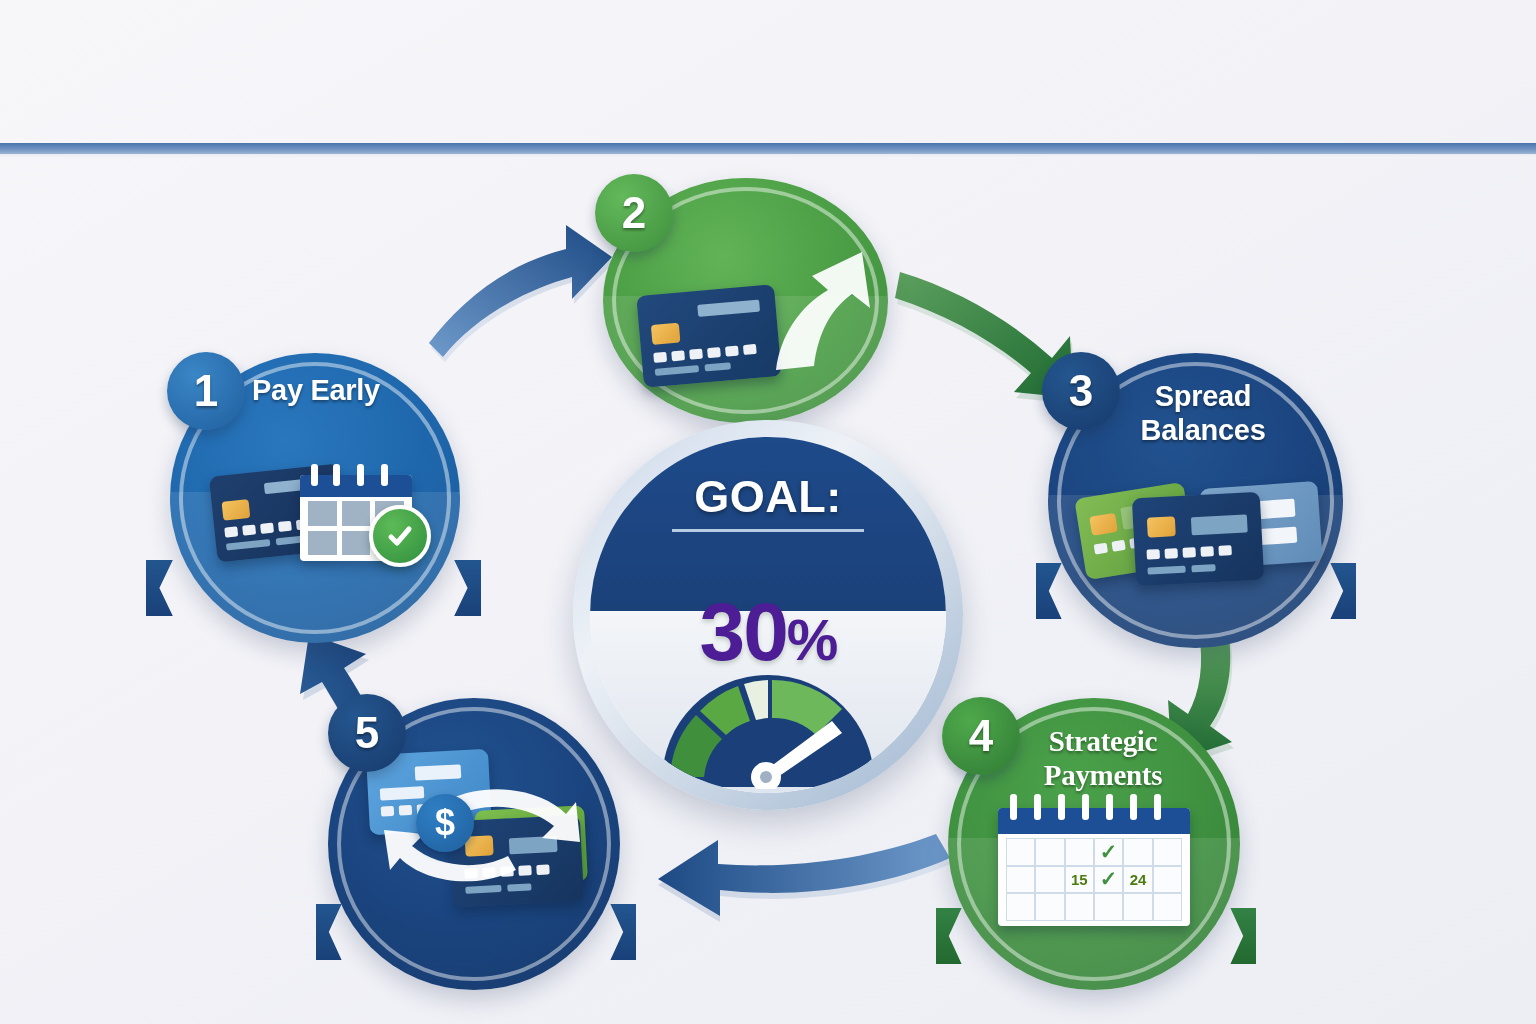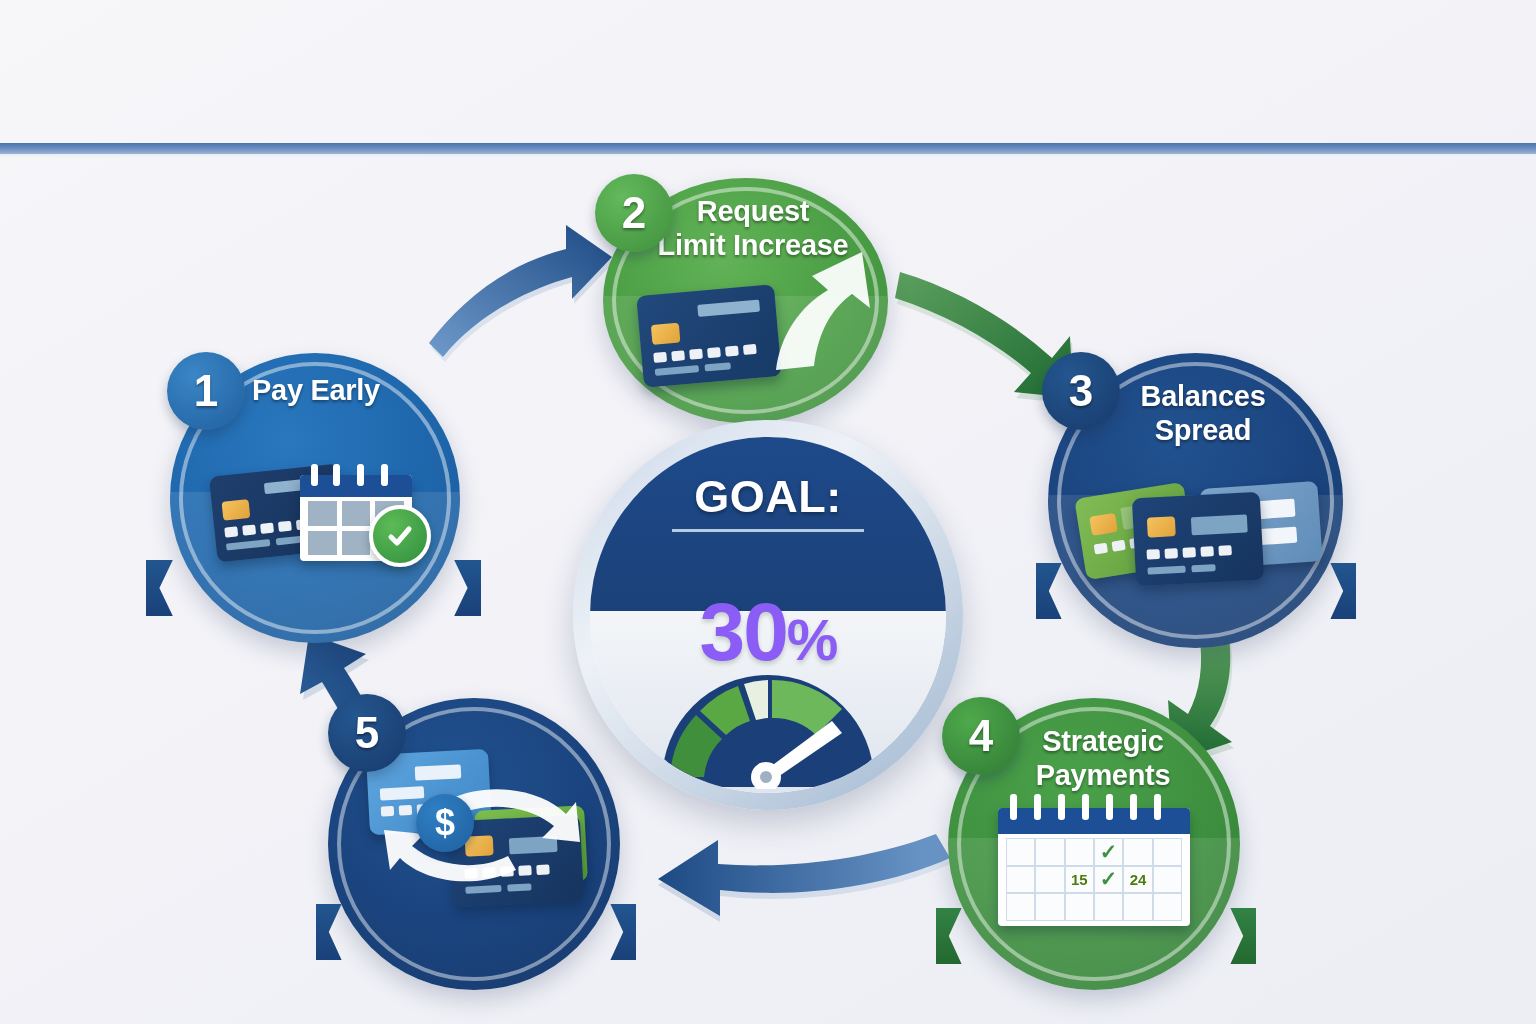--- a/index.html
+++ b/index.html
@@ -184,21 +184,21 @@
     position:absolute; left:82px; right:82px; top:92px; height:3px;
     background: rgba(200,218,240,0.9);
   }
   .hub-sub {
     position:absolute; left:0; right:0; top:100px; text-align:center;
     color:#fff; font-weight:bold; font-size:35px;
     text-shadow:0 2px 4px rgba(0,0,0,0.40);
   }
   .hub-pct {
     position:absolute; left:0; right:0; top:148px; text-align:center;
-    color:#8b5cf6; font-weight:bold; font-size:82px; letter-spacing:-2px;
+    color:#4c1d95; font-weight:bold; font-size:82px; letter-spacing:-2px;
     text-shadow:0 3px 4px rgba(60,90,60,0.25);
   }
   .hub-pct .sym { font-size:58px; }
 </style>
 </head>
 <body>
 
 <div id="canvas">
 
   <div class="header-underline"></div>
@@ -329,24 +329,20 @@
           <i></i>
         </div>
       <div class="stripe" style="left:12px; top:74px; width:44px; height:7px; background:#7ea4c4;"></div>
       <div class="stripe" style="left:62px; top:74px; width:26px; height:7px; background:#7ea4c4;"></div>
     </div>
 
     <svg style="position:absolute; left:178px; top:62px; width:130px; height:150px;" viewBox="0 0 130 150">
       <path d="M10,138 C14,104 34,74 62,58 L46,44 L96,20 L104,76 L86,62 C66,76 52,100 48,134 Z" fill="#ffffff" opacity="0.93"></path>
     </svg>
 
-    <div class="node-title" style="top:24px; left:40px; width:250px;">
-      <div>Request</div>
-      <div>Limit Increase</div>
-    </div>
 
     <div class="badge" style="left:7px; top:4px; background: radial-gradient(circle at 35% 30%, #63b95b, #3f8f3c);">2</div>
   </div>
 
   <div class="node" style="left:1030px; top:345px; width:330px; height:310px;">
     <div class="node-circle" style="width:295px; height:295px; left:18px; top:8px;
                 background: radial-gradient(circle at 42% 30%, #21528f 0%, #1b4580 48%, #173a6c 100%);">
       <div class="ring"></div>
       <div class="band"></div>
     </div>
@@ -375,22 +371,22 @@
           <i></i>
           <i></i>
           <i></i>
           <i></i>
         </div>
       <div class="stripe" style="left:12px; top:70px; width:38px; height:7px; background:#7ea4c4;"></div>
       <div class="stripe" style="left:56px; top:70px; width:24px; height:7px; background:#7ea4c4;"></div>
     </div>
 
     <div class="node-title" style="top:34px; left:48px; width:250px;">
+      <div>Spread</div>
       <div>Balances</div>
-      <div>Spread</div>
     </div>
 
     <div class="badge" style="left:12px; top:7px; background: radial-gradient(circle at 35% 30%, #24568f, #173a6c);">3</div>
 
     <div class="ribbon" style="left:6px; top:218px; width:320px; background: linear-gradient(180deg,#22558f 0%,#1a4179 100%);">
       <div class="ribbon-inner"></div>
     </div>
   </div>
 
   <div class="node" style="left:930px; top:690px; width:330px; height:300px;">
@@ -426,21 +422,21 @@
     <div style="position:absolute; left:76px; top:104px; width:180px; height:18px;">
       <span class="cal-ring" style="left:4px; height:26px; top:0;"></span>
       <span class="cal-ring" style="left:28px; height:26px; top:0;"></span>
       <span class="cal-ring" style="left:52px; height:26px; top:0;"></span>
       <span class="cal-ring" style="left:76px; height:26px; top:0;"></span>
       <span class="cal-ring" style="left:100px; height:26px; top:0;"></span>
       <span class="cal-ring" style="left:124px; height:26px; top:0;"></span>
       <span class="cal-ring" style="left:148px; height:26px; top:0;"></span>
     </div>
 
-    <div class="node-title" style="top:34px; left:48px; width:250px;">
+    <div class="node-title" style="top:34px; left:48px; width:250px;font-family:Liberation Serif, serif;">
       <div>Strategic</div>
       <div>Payments</div>
     </div>
 
     <div class="badge" style="left:12px; top:7px; background: radial-gradient(circle at 35% 30%, #4fa94b, #2f7a35);">4</div>
 
     <div class="ribbon" style="left:6px; top:218px; width:320px; background: linear-gradient(180deg,#338245 0%,#23692f 100%);">
       <div class="ribbon-inner"></div>
     </div>
   </div>

